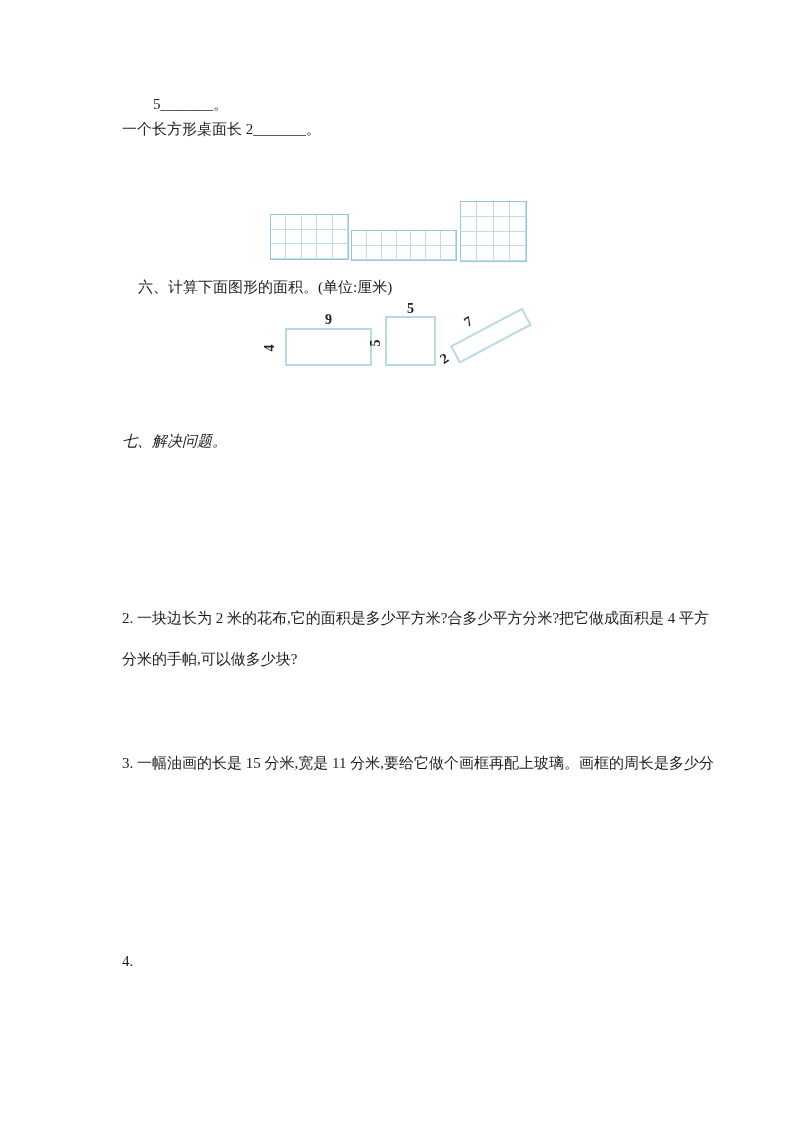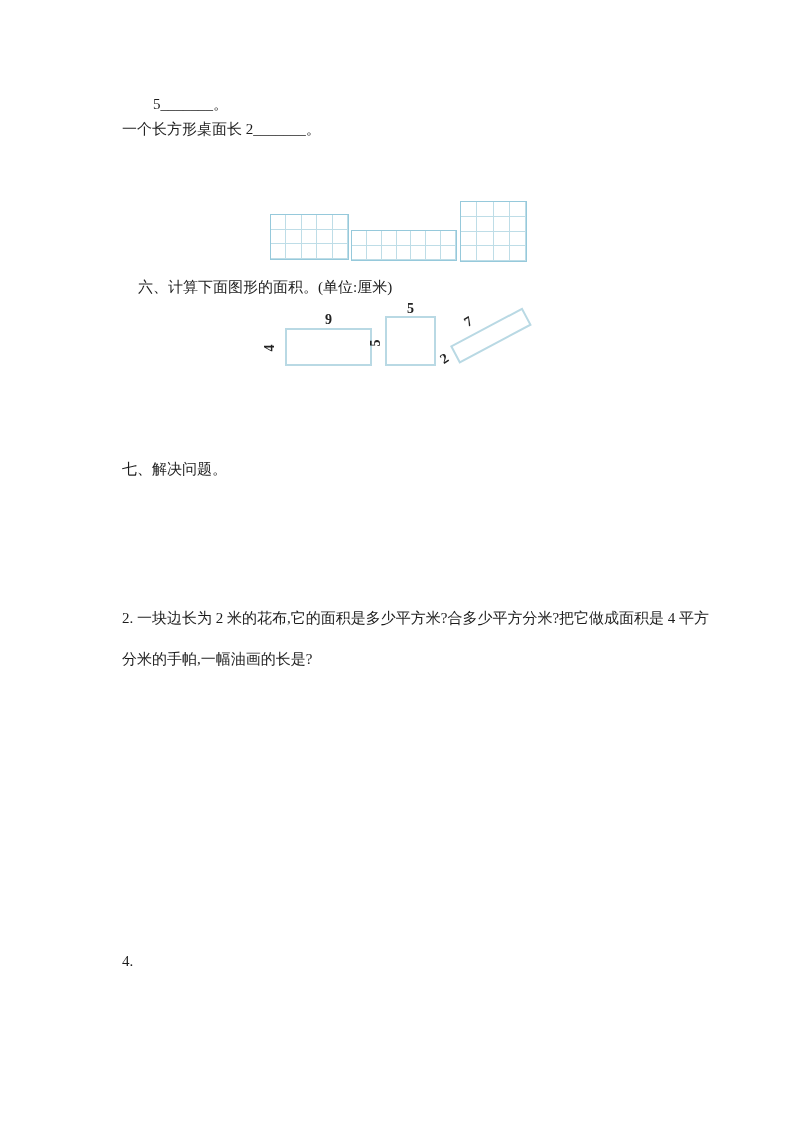--- a/index.html
+++ b/index.html
@@ -22,21 +22,21 @@
     line-height: 19px;
     white-space: nowrap;
   }
   
   .fb0 { left: 153px; top: 95px; }
   .fb1 { left: 122px; top: 120px; }
   .fb2 { left: 122px; top: 145px; }
   
   .h5 { left: 122px; top: 174px; }
   .h6 { left: 122px; top: 278px; margin-left: 16px; }
-  .h7 { left: 122px; top: 460px; }
+  .h7 { left: 122px; top: 432px; font-style: italic; }
   
   .grid {
     position: absolute;
     display: grid;
     border: 1px solid #96c9db;
     box-sizing: border-box;
   }
   .grid .cell {
     border-right: 1px solid #bedde7;
     border-bottom: 1px solid #bedde7;
@@ -154,17 +154,18 @@
   <div class="shape shape-tilted"></div>
   <div class="dim dim-9">9</div>
   <div class="dim dim-4">4</div>
   <div class="dim dim-5top">5</div>
   <div class="dim dim-5side">5</div>
   <div class="dim dim-7">7</div>
   <div class="dim dim-2">2</div>
 
   <div class="txt h7">七、解决问题。</div>
   <div class="txt p2l0">2. 一块边长为 2 米的花布,它的面积是多少平方米?合多少平方分米?把它做成面积是 4 平方</div>
-  <div class="txt p2l1">分米的手帕,一幅油画的长是?</div>
+  <div class="txt p2l1">分米的手帕,可以做多少块?</div>
+  <div class="txt p3l0">3. 一幅油画的长是 15 分米,宽是 11 分米,要给它做个画框再配上玻璃。画框的周长是多少分</div>
   <div class="txt p4l0">4.</div>
 
 
 </div>
 
 </body></html>

